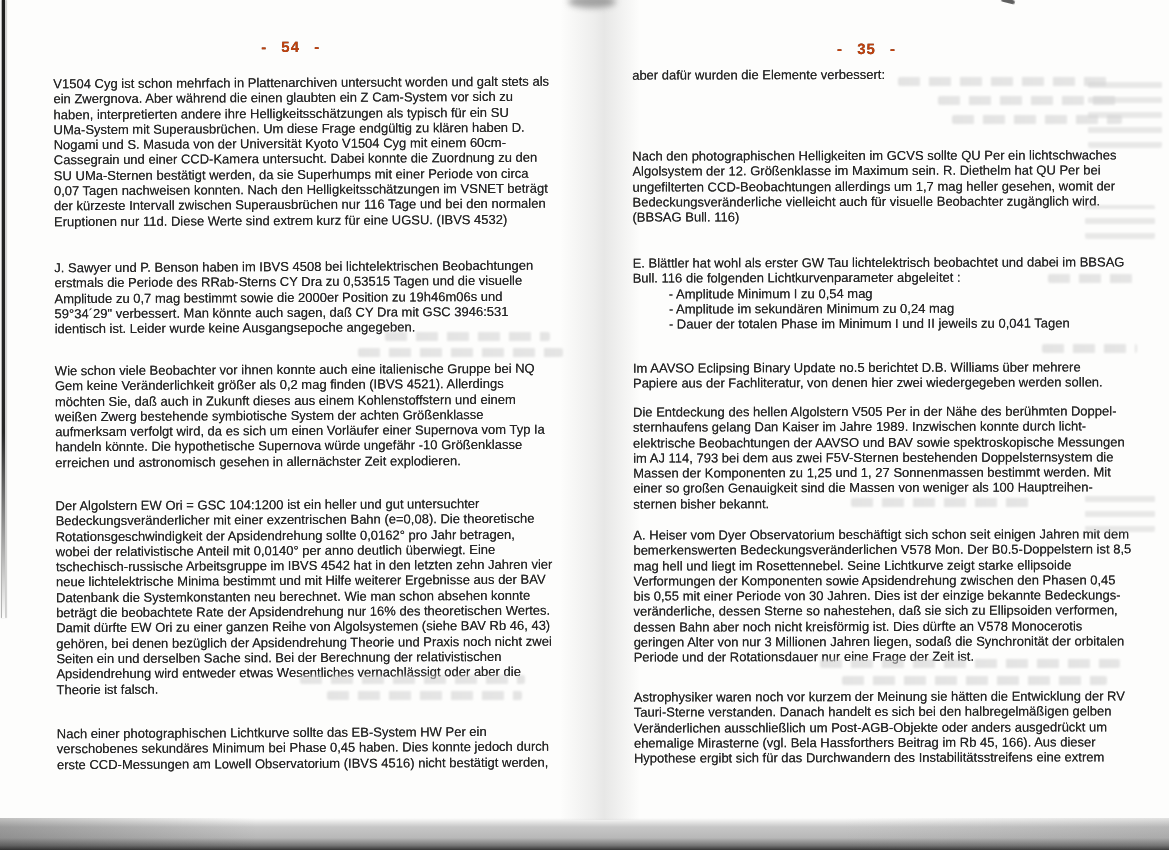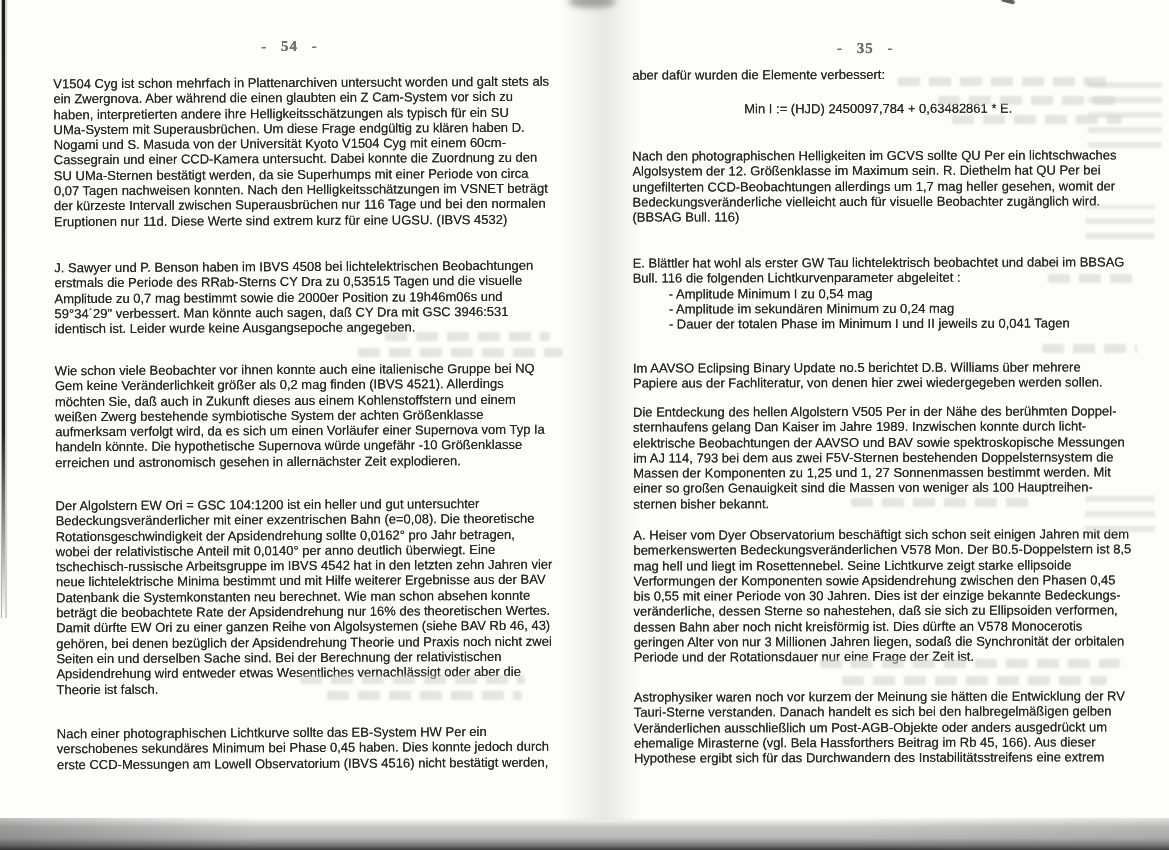--- a/index.html
+++ b/index.html
@@ -8,22 +8,22 @@
     width:1169px;height:850px;
     background:#fdfdfc;
     overflow:hidden;
     font-family:"Liberation Sans","DejaVu Sans",sans-serif;
   }
   .page-content{position:absolute;left:0;top:0;width:100%;height:100%;}
   .rot-left{transform:rotate(-0.3deg);transform-origin:300px 400px;}
   .rot-right{transform:rotate(-0.15deg);transform-origin:880px 400px;}
   .pagenum{
     position:absolute;
-    font-family:Liberation Serif, serif;
-    font-weight:bold;font-size:15px;color:#737373;
+    font-family:Liberation Sans, sans-serif;
+    font-weight:bold;font-size:15px;color:#c2410c;
     letter-spacing:1px;word-spacing:9px;white-space:pre;
     text-shadow:0 0 0.5px rgba(20,20,20,0.8);
   }
   .block{
     position:absolute;
     font-size:13px;line-height:15.3px;color:#262626;
     text-shadow:0 0 0.45px rgba(35,35,35,0.85);
   }
   .line{white-space:pre;}
   
@@ -123,23 +123,20 @@
       </div>
   </div>
 
   <div class="page-content rot-right">
     <div class="pagenum" style="left:838px;top:40px;">- 35 -</div>
 
     <div class="block" style="left:633px;top:67px;">
         <div class="line">aber dafür wurden die Elemente verbessert:</div>
       </div>
 
-    <div class="block" style="left:745px;top:101px;">
-        <div class="line">Min I := (HJD) 2450097,784 + 0,63482861 * E.</div>
-      </div>
 
     <div class="block" style="left:633px;top:148px;">
         <div class="line">Nach den photographischen Helligkeiten im GCVS sollte QU Per ein lichtschwaches</div>
         <div class="line">Algolsystem der 12. Größenklasse im Maximum sein. R. Diethelm hat QU Per bei</div>
         <div class="line">ungefilterten CCD-Beobachtungen allerdings um 1,7 mag heller gesehen, womit der</div>
         <div class="line">Bedeckungsveränderliche vielleicht auch für visuelle Beobachter zugänglich wird.</div>
         <div class="line">(BBSAG Bull. 116)</div>
       </div>
 
     <div class="block" style="left:633px;top:255px;">

